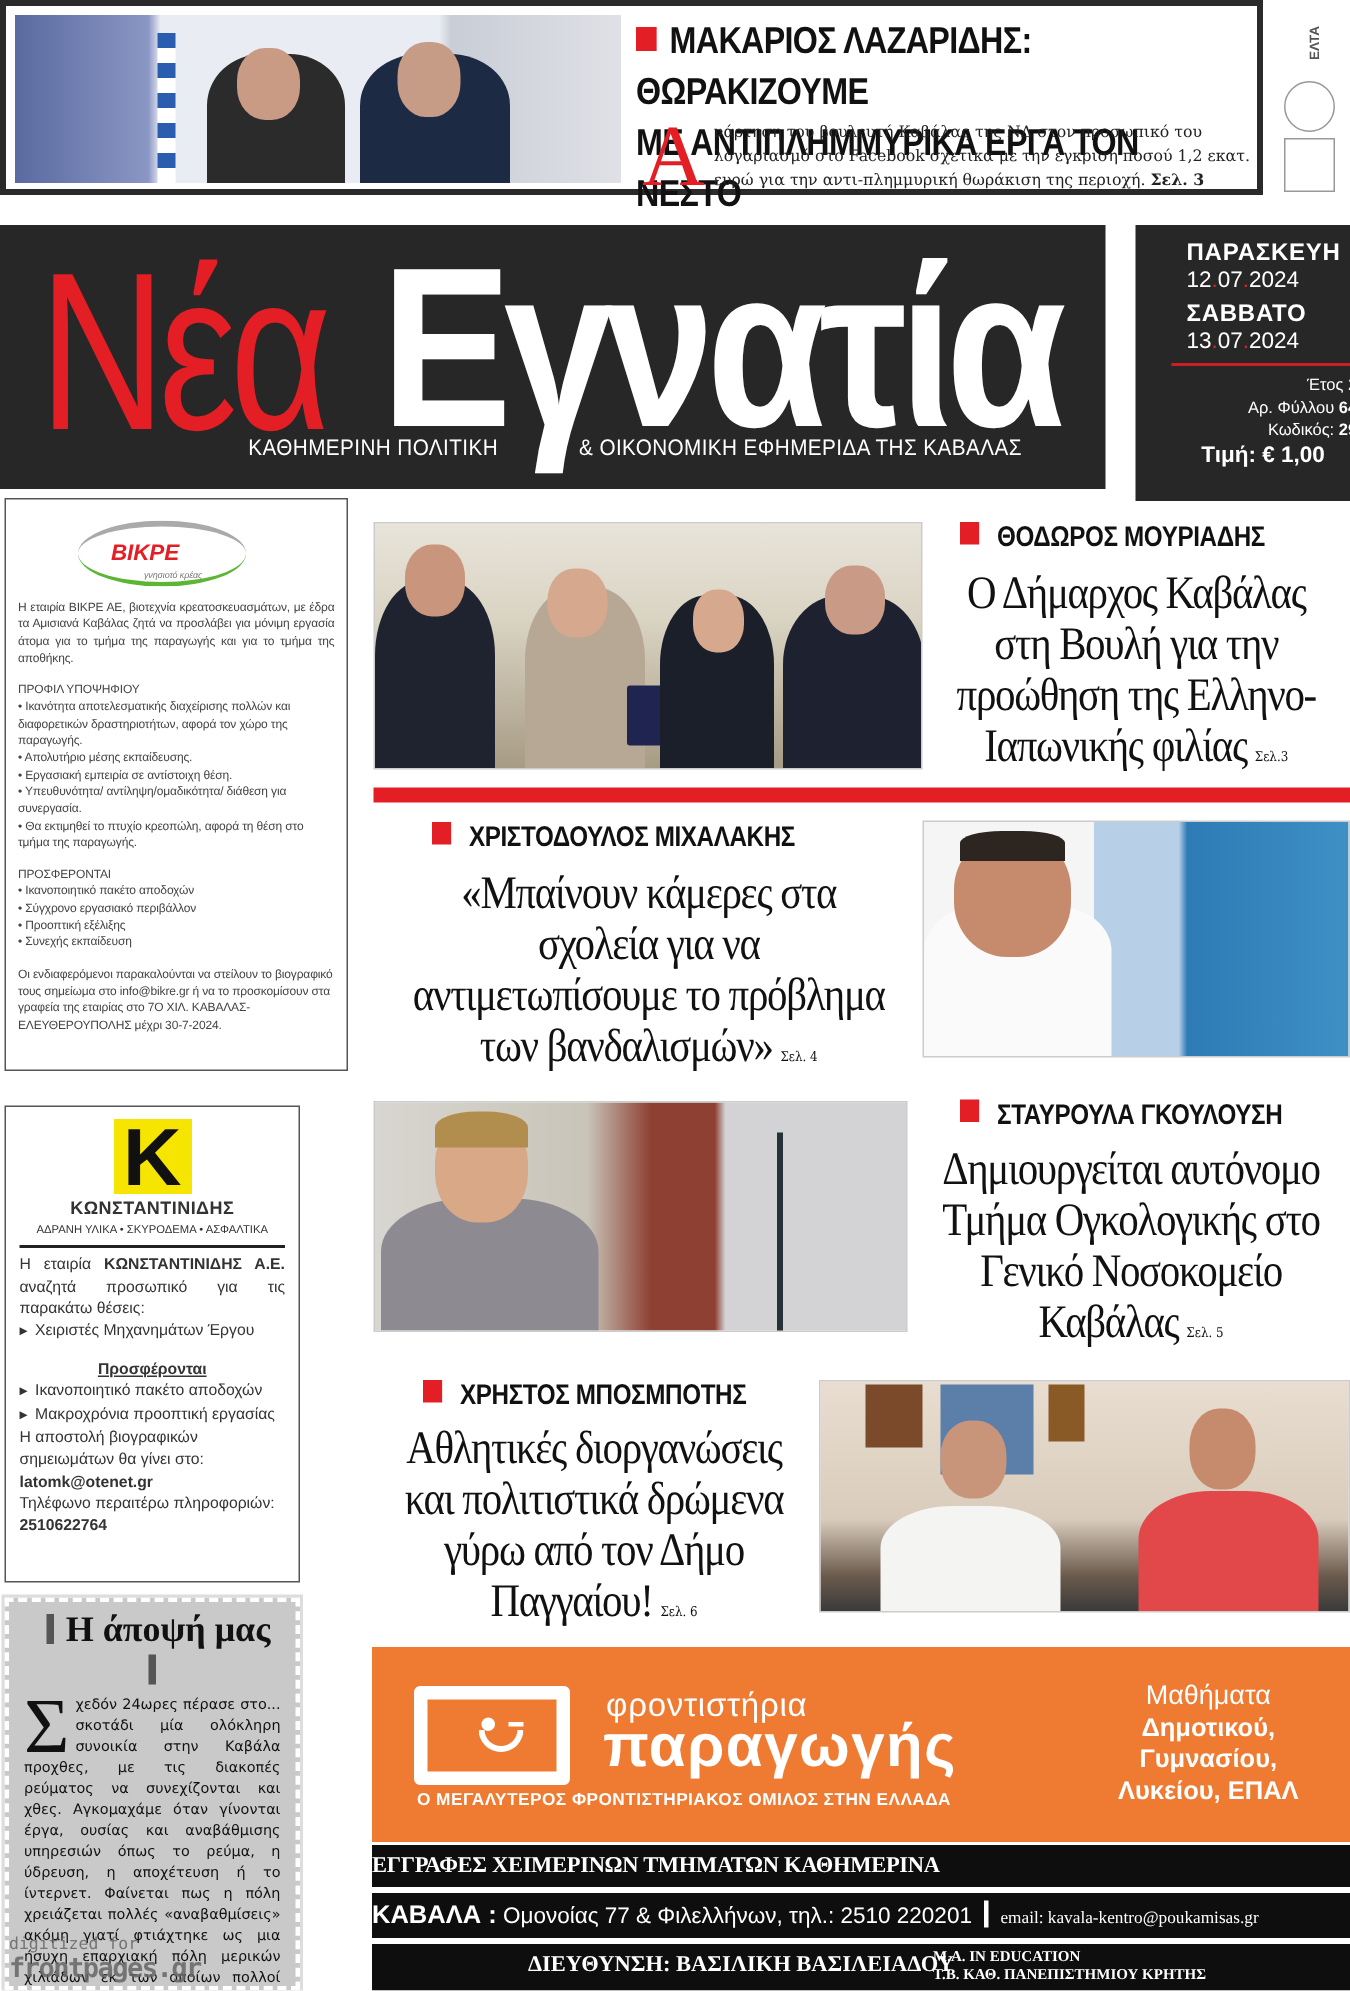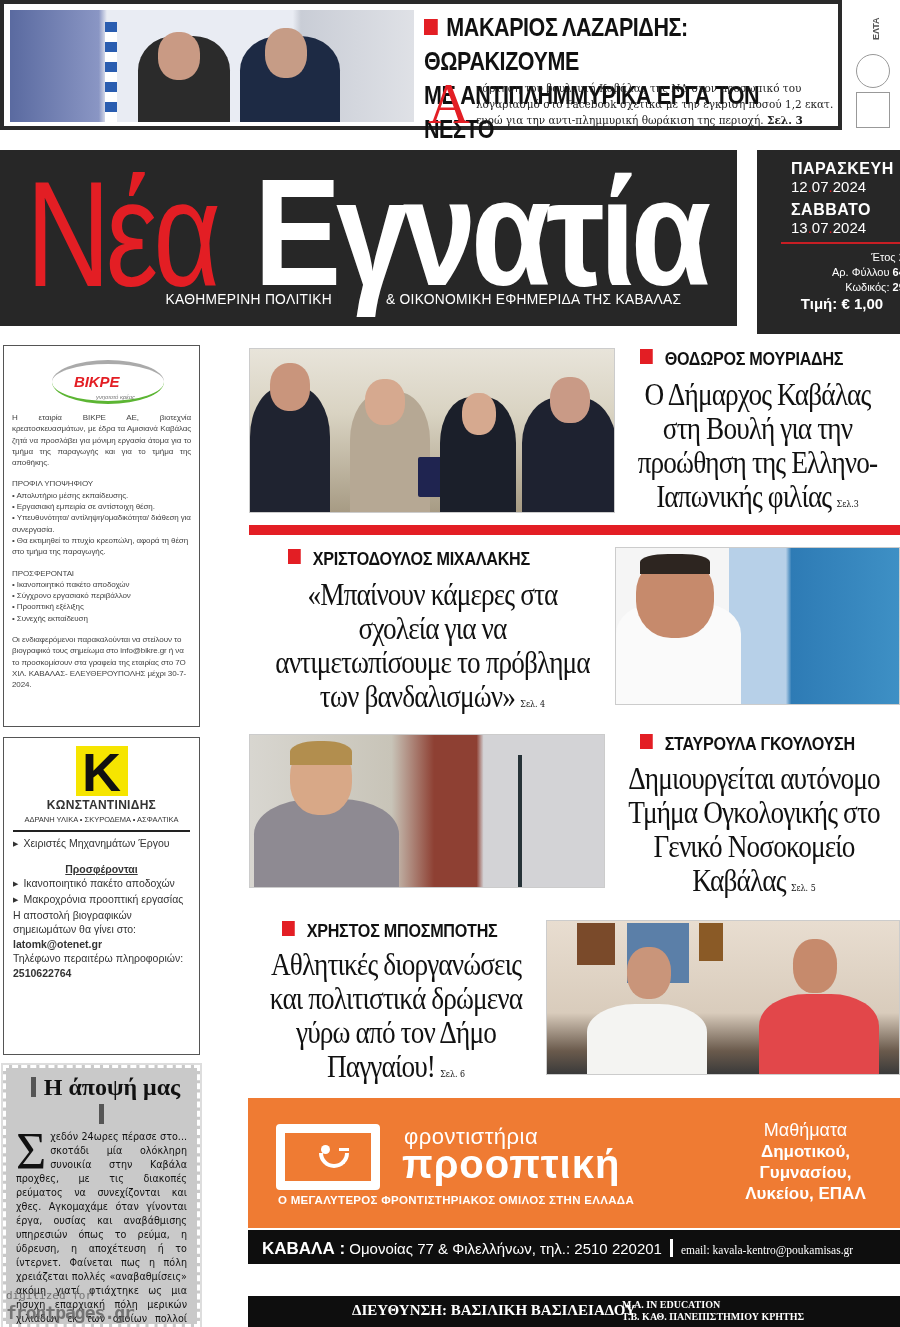--- a/index.html
+++ b/index.html
@@ -23,21 +23,21 @@
 #tagline-b{left:386px;top:140px;color:#fff;font-size:15px;letter-spacing:.3px;transform:scaleX(.92);transform-origin:left}
 #datebox{left:757px;top:150px;width:160px;height:184px;background:#272727;color:#fff}
 .day{font-weight:bold;font-size:16px;letter-spacing:.5px;margin-left:34px}
 .date{font-size:15px;margin-left:34px}
 .date .dot{color:#e31e24}
 #datebox hr{border:0;border-top:2px solid #c81e24;margin:6px 6px 6px 24px}
 .meta{font-size:11px;text-align:right;line-height:15px;margin-left:10px}
 .price{font-size:15px;text-align:center;font-weight:bold;margin-left:10px}
 
 .adbox{border:1.5px solid #555;background:#fff}
-#ad-bikre{left:3px;top:345px;width:197px;height:382px;padding:6px 8px;font-size:8px;line-height:11.3px;color:#444;letter-spacing:-.1px}
+#ad-bikre{left:3px;top:332px;width:229px;height:382px;padding:6px 8px;font-size:8px;line-height:11.3px;color:#444;letter-spacing:-.1px}
 #bikre-logo{height:60px;position:relative}
 #bikre-logo .swoosh{position:absolute;left:40px;top:8px;width:112px;height:44px;border-radius:50%;border-top:4px solid #aaa;border-bottom:3px solid #5cb533}
 #bikre-logo .name{position:absolute;left:62px;top:24px;color:#e31e24;font-weight:bold;font-style:italic;font-size:15px}
 #bikre-logo .sub{position:absolute;left:84px;top:40px;color:#777;font-size:6px;font-style:italic}
 .gap{height:10px}
 #ad-kon{left:3px;top:737px;width:197px;height:318px;padding:6px 9px;font-size:10.5px;line-height:14.6px;color:#333}
 #kon-logo{width:52px;height:50px;background:#f6e500;margin:2px auto 0;font-weight:bold;font-size:54px;line-height:52px;text-align:center;color:#111}
 #kon-name{text-align:center;font-weight:bold;font-size:12px;letter-spacing:.3px;margin-top:2px}
 #kon-sub{text-align:center;font-size:7.5px;border-bottom:2px solid #222;padding-bottom:3px;margin-bottom:4px}
 .tri:before{content:"\25B6";font-size:7px;margin-right:5px;vertical-align:1px}
@@ -77,21 +77,21 @@
 #pouk-icon .wink{position:absolute;left:54px;top:15px;width:10px;height:3px;background:#fff}
 #pouk-icon .smile{position:absolute;left:34px;top:20px;width:30px;height:15px;border:4px solid #fff;border-top:none;border-radius:0 0 20px 20px}
 #pouk-small{left:156px;top:26px;font-size:22px;letter-spacing:.5px}
 #pouk-big{left:154px;top:44px;font-size:40px;font-weight:bold;letter-spacing:1px}
 #pouk-tag{left:30px;top:96px;font-size:11.5px;font-weight:bold;letter-spacing:.3px}
 #pouk-right{left:470px;top:22px;width:175px;text-align:center}
 #pouk-right .t{font-size:18px}
 #pouk-right .b{font-size:17px;font-weight:bold;line-height:21px}
 .blackbar{background:#0e0e0e;color:#fff;position:absolute;left:248px;width:652px}
 #bar1{top:1230px;height:28px;text-align:left;font-family:"Liberation Serif",serif;font-weight:bold;font-size:15px;line-height:28px;letter-spacing:-.2px}
-#bar2{top:1234px;height:30px;font-size:15px;line-height:30px;padding-left:14px;white-space:nowrap}
+#bar2{top:1262px;height:30px;font-size:15px;line-height:30px;white-space:nowrap}
 #bar2 b{font-size:17px}
 #bar2 .sep{display:inline-block;width:3px;height:18px;background:#fff;margin:0 8px;vertical-align:-3px}
 #bar2 .email{font-family:"Liberation Serif",serif;font-size:11.5px}
 #bar3{top:1296px;height:31px;font-family:"Liberation Serif",serif;font-weight:bold}
 #bar3 .dir{position:absolute;left:104px;top:6px;font-size:15px}
 #bar3 .cred{position:absolute;left:374px;top:3px;font-size:10px;line-height:12px}
 </style>
 </head>
 <body>
 
@@ -138,38 +138,40 @@
 
 <div id="ad-bikre" class="abs adbox">
   <div id="bikre-logo">
     <div class="swoosh"></div>
     <div class="name">ΒΙΚΡΕ</div>
     <div class="sub">γνησιοτό κρέας</div>
   </div>
   <div style="text-align:justify">Η εταιρία ΒΙΚΡΕ ΑΕ, βιοτεχνία κρεατοσκευασμάτων, με έδρα τα Αμισιανά Καβάλας ζητά να προσλάβει για μόνιμη εργασία άτομα για το τμήμα της παραγωγής και για το τμήμα της αποθήκης.</div>
   <div class="gap"></div>
   <div>ΠΡΟΦΙΛ ΥΠΟΨΗΦΙΟΥ</div>
+  <div>• Ικανότητα αποτελεσματικής διαχείρισης πολλών και διαφορετικών δραστηριοτήτων, αφορά τον χώρο της παραγωγής.</div>
   <div>• Απολυτήριο μέσης εκπαίδευσης.</div>
   <div>• Εργασιακή εμπειρία σε αντίστοιχη θέση.</div>
   <div>• Υπευθυνότητα/ αντίληψη/ομαδικότητα/ διάθεση για συνεργασία.</div>
   <div>• Θα εκτιμηθεί το πτυχίο κρεοπώλη, αφορά τη θέση στο τμήμα της παραγωγής.</div>
   <div class="gap"></div>
   <div>ΠΡΟΣΦΕΡΟΝΤΑΙ</div>
   <div>• Ικανοποιητικό πακέτο αποδοχών</div>
   <div>• Σύγχρονο εργασιακό περιβάλλον</div>
   <div>• Προοπτική εξέλιξης</div>
   <div>• Συνεχής εκπαίδευση</div>
   <div class="gap"></div>
   <div>Οι ενδιαφερόμενοι παρακαλούνται να στείλουν το βιογραφικό τους σημείωμα στο info@bikre.gr ή να το προσκομίσουν στα γραφεία της εταιρίας στο 7Ο ΧΙΛ. ΚΑΒΑΛΑΣ- ΕΛΕΥΘΕΡΟΥΠΟΛΗΣ μέχρι 30-7-2024.</div>
 </div>
 
 <div id="ad-kon" class="abs adbox">
   <div id="kon-logo">K</div>
   <div id="kon-name">ΚΩΝΣΤΑΝΤΙΝΙΔΗΣ</div>
   <div id="kon-sub">ΑΔΡΑΝΗ ΥΛΙΚΑ • ΣΚΥΡΟΔΕΜΑ • ΑΣΦΑΛΤΙΚΑ</div>
+  <div style="text-align:justify"><span>Η εταιρία</span> <b>ΚΩΝΣΤΑΝΤΙΝΙΔΗΣ Α.Ε.</b> <span>αναζητά προσωπικό για τις παρακάτω θέσεις:</span></div>
   <div class="tri">Χειριστές Μηχανημάτων Έργου</div>
   <div class="ul">Προσφέρονται</div>
   <div class="tri">Ικανοποιητικό πακέτο αποδοχών</div>
   <div class="tri">Μακροχρόνια προοπτική εργασίας</div>
   <div><span>Η αποστολή βιογραφικών σημειωμάτων θα γίνει στο:</span> <b>latomk@otenet.gr</b></div>
   <div>Τηλέφωνο περαιτέρω πληροφοριών:</div>
   <div style="font-weight:bold">2510622764</div>
 </div>
 
 <div id="opinion" class="abs">
@@ -227,21 +229,21 @@
   <div class="fig" style="left:246px;top:18px;width:44px;height:54px;background:#c68a6c;border-radius:45%"></div>
 </div>
 
 <div id="pouk" class="abs">
   <div id="pouk-icon" class="abs">
     <div class="eye"></div>
       <div class="wink"></div>
       <div class="smile"></div>
   </div>
   <div id="pouk-small" class="abs">φροντιστήρια</div>
-  <div id="pouk-big" class="abs">προοπτική</div>
+  <div id="pouk-big" class="abs">παραγωγής</div>
   <div id="pouk-tag" class="abs">Ο ΜΕΓΑΛΥΤΕΡΟΣ ΦΡΟΝΤΙΣΤΗΡΙΑΚΟΣ ΟΜΙΛΟΣ ΣΤΗΝ ΕΛΛΑΔΑ</div>
   <div id="pouk-right" class="abs">
     <div class="t">Μαθήματα</div>
     <div class="b">Δημοτικού,</div>
     <div class="b">Γυμνασίου,</div>
     <div class="b">Λυκείου, ΕΠΑΛ</div>
   </div>
 </div>
 <div id="bar1" class="blackbar">ΕΓΓΡΑΦΕΣ ΧΕΙΜΕΡΙΝΩΝ ΤΜΗΜΑΤΩΝ ΚΑΘΗΜΕΡΙΝΑ</div>
 <div id="bar2" class="blackbar">

